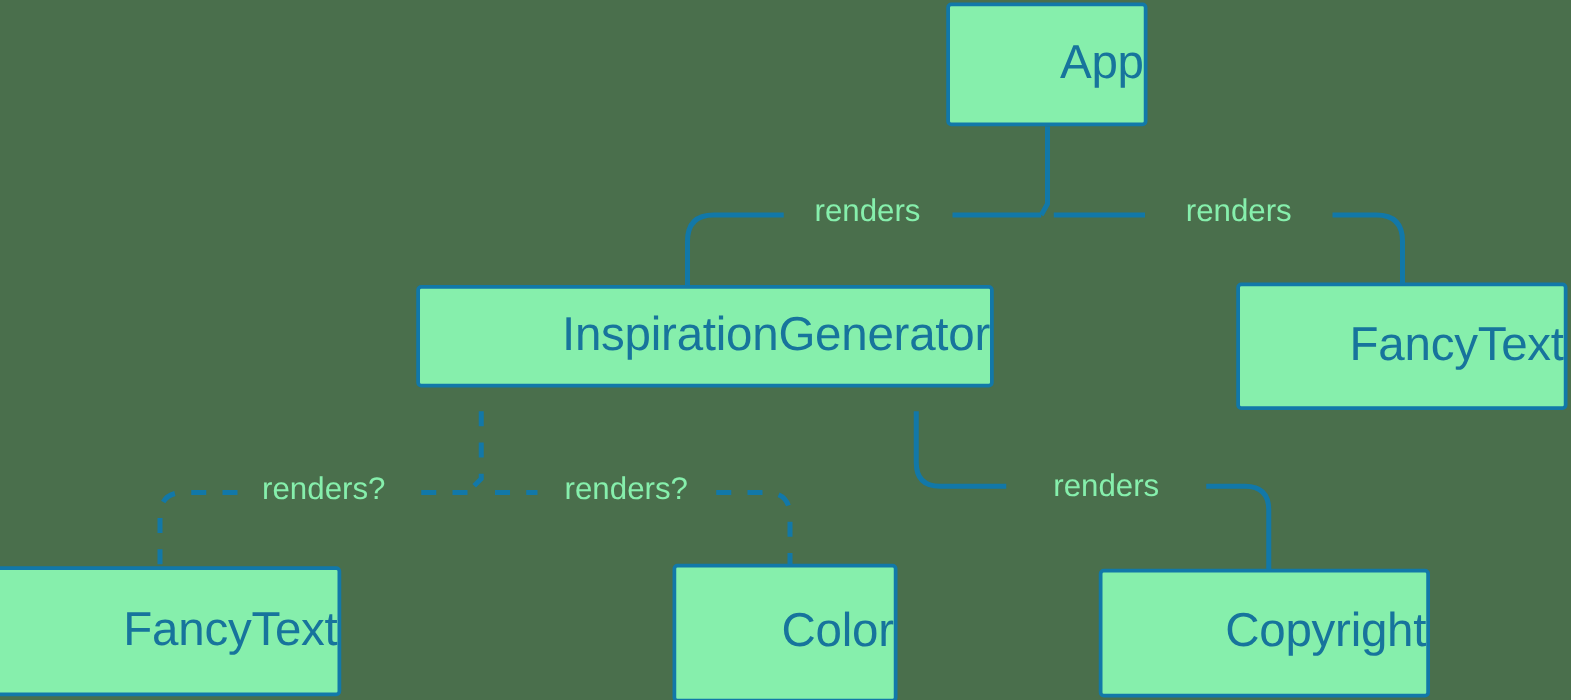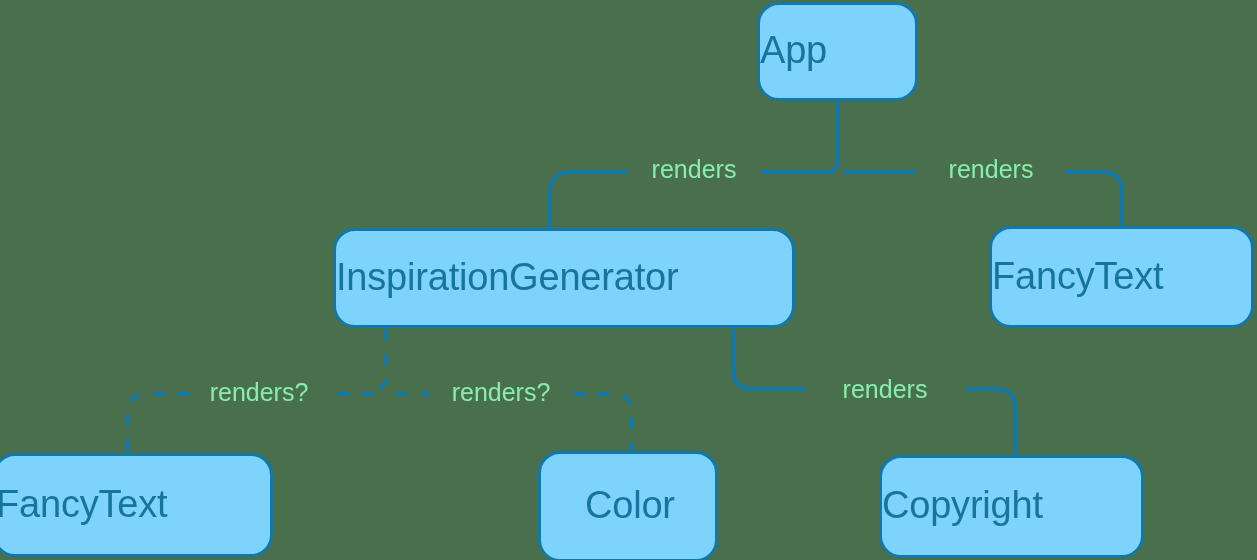--- a/index.html
+++ b/index.html
@@ -22,27 +22,27 @@
   }
   #edge-layer {
     position: absolute;
     left: 0;
     top: 0;
     width: 1257px;
     height: 560px;
   }
   .node {
     position: absolute;
-    background: #7dd3fc;
+    background: #86efac;
     border: 3px solid #1278a8;
-    border-radius: 22px;
+    border-radius: 4px;
     box-sizing: border-box;
     display: flex;
     align-items: center;
-    justify-content: flex-start;
+    justify-content: flex-end;
     color: #17749c;
     font-size: 38px;
     font-weight: 400;
     letter-spacing: -0.2px;
     white-space: nowrap;
   }
   .node-label {
     display: block;
     line-height: 1;
     padding-bottom: 3px;
@@ -51,21 +51,21 @@
     position: absolute;
     color: #86efac;
     font-size: 25px;
     line-height: 1;
     white-space: nowrap;
     transform: translate(-50%, -50%);
     background: transparent;
   }
   
   #node-app        { left: 757px;  top: 2px;   width: 161px; height: 99px; }
-  #node-inspgen    { left: 333px;  top: 228px; width: 462px; height: 100px; }
+  #node-inspgen    { left: 333px;  top: 228px; width: 462px; height: 82px; }
   #node-fancytext-right { left: 989px; top: 226px; width: 265px; height: 102px; }
   #node-fancytext-left  { left: -7px; top: 453px; width: 280px; height: 104px; }
   #node-color      { left: 538px;  top: 451px; width: 180px; height: 111px; padding-left: 44px; }
   #node-copyright  { left: 879px;  top: 455px; width: 265px; height: 103px; }
   
   #label-app-inspgen   { left: 694px; top: 169px; }
   #label-app-fancytext { left: 991px; top: 169px; }
   #label-renders-q-1   { left: 259px; top: 392px; }
   #label-renders-q-2   { left: 501px; top: 392px; }
   #label-inspgen-copyright { left: 885px; top: 389px; }

